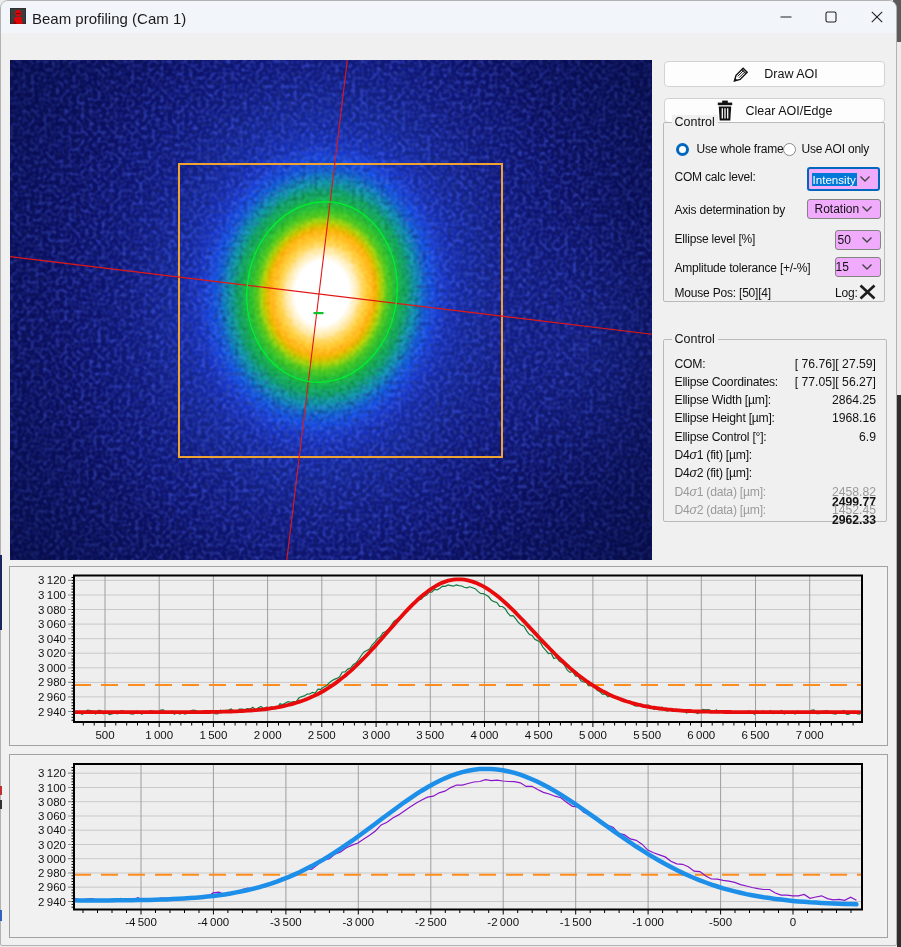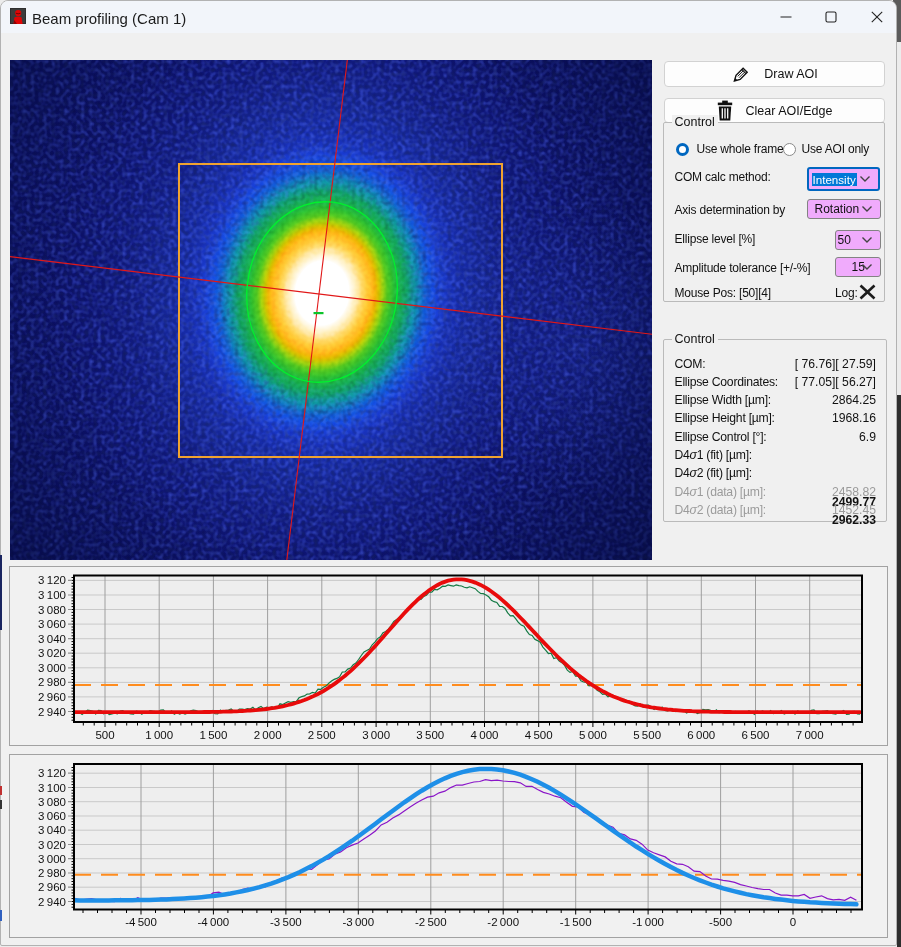--- a/index.html
+++ b/index.html
@@ -161,21 +161,21 @@
       <span>Clear AOI/Edge</span>
     </div>
 
  <div class="grp" style="left:661.5px;top:121px;width:222px;height:180px">
    <div class="glab">Control</div>
    <div class="radio" style="left:12px;top:20px;border:3.8px solid #0067c0"></div>
    <div class="lbl" style="left:33px;top:19px">Use whole frame</div>
    <div class="radio" style="left:119px;top:20px;border:1px solid #8a8a8a"></div>
    <div class="lbl" style="left:138px;top:19px">Use AOI only</div>
 
-   <div class="lbl" style="left:11px;top:47px">COM calc method:</div>
+   <div class="lbl" style="left:11px;top:47px">COM calc level:</div>
    <div class="combo" style="left:143px;top:44px;width:73px;height:24px;border:2px solid #0067c0">
      <span style="background:#0078d7;color:#fff;padding:0 1px;margin-left:3px;font-size:11.6px">Intensity</span>
         <svg width="12" height="8" viewBox="0 0 12 8">
           <path d="M1.5 1.5 L6 6 L10.5 1.5" fill="none" stroke="#444" stroke-width="1.4"></path>
         </svg>
       </div>
 
    <div class="lbl" style="left:11px;top:80px">Axis determination by</div>
    <div class="combo" style="left:143px;top:76px;width:74px;height:20px">
         <span style="margin-left:7px">Rotation</span>
@@ -187,21 +187,21 @@
    <div class="lbl" style="left:11px;top:109px">Ellipse level [%]</div>
    <div class="combo" style="left:171px;top:107px;width:46px;height:20px">
         <span style="margin-left:2px">50</span>
         <svg width="12" height="8" viewBox="0 0 12 8">
           <path d="M1.5 1.5 L6 6 L10.5 1.5" fill="none" stroke="#444" stroke-width="1.4"></path>
         </svg>
       </div>
 
    <div class="lbl" style="left:11px;top:138px">Amplitude tolerance [+/-%]</div>
    <div class="combo" style="left:171px;top:134px;width:46px;height:20px">
-        <span style="margin-left:16px">15</span>
+        <span style="margin-left:0">15</span>
         <svg width="12" height="8" viewBox="0 0 12 8">
           <path d="M1.5 1.5 L6 6 L10.5 1.5" fill="none" stroke="#444" stroke-width="1.4"></path>
         </svg>
       </div>
 
    <div class="lbl" style="left:11px;top:163px">Mouse Pos: [50][4]</div>
    <div class="lbl" style="left:171.5px;top:163px">Log:</div>
    <div class="abs" style="left:195px;top:161px"><svg width="17" height="16" viewBox="0 0 17 16">
           <g stroke="#1c1c1c" stroke-width="2.6">
             <line x1="1.5" y1="1.5" x2="15.5" y2="14.5"></line>

